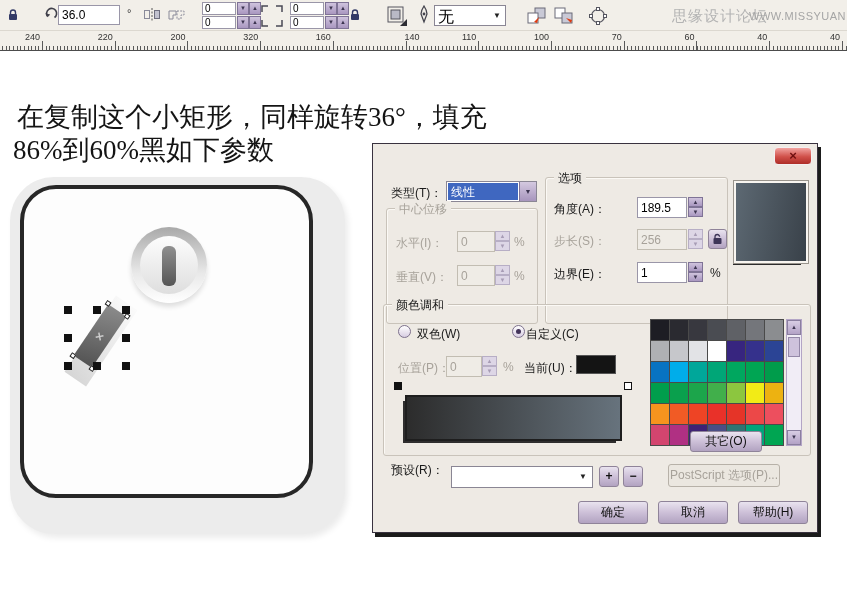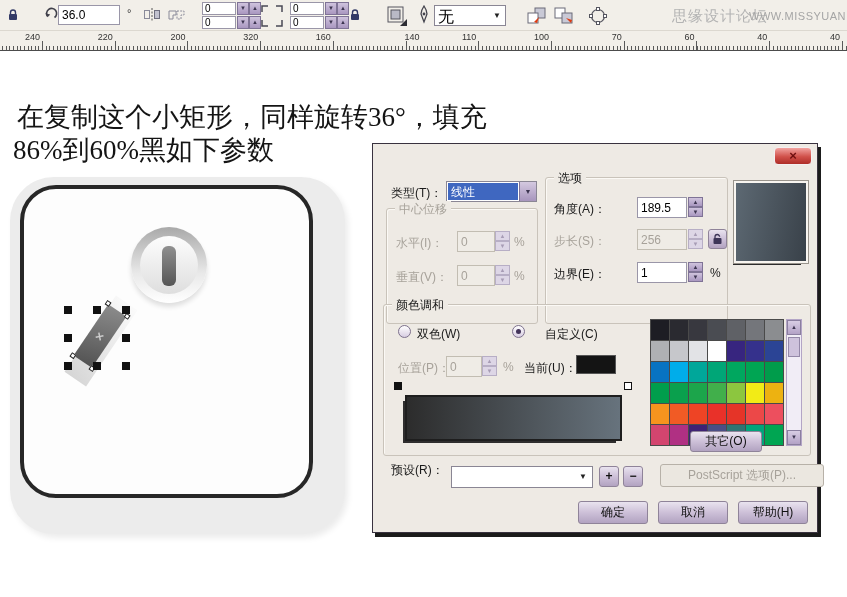--- a/index.html
+++ b/index.html
@@ -555,21 +555,21 @@
     <span class="dlab dis" style="left:127px;top:60px">%</span>
   </div>
 
   <div id="preview" style="left: 361px; top: 37px; width: 74px; height: 82px; background: linear-gradient(100deg, rgb(93, 105, 115), rgb(57, 65, 73));"></div>
 
   <div class="grp" style="left:10px;top:160px;width:428px;height:152px">
     <span class="legend">颜色调和</span>
     <span class="radio" style="left:14px;top:20px"></span>
     <span class="dlab" style="left:33px;top:21px">双色(W)</span>
     <span class="radio on" style="left:128px;top:20px"></span>
-    <span class="dlab" style="left:161px;top:21px">自定义(C)</span>
+    <span class="dlab" style="left:142px;top:21px">自定义(C)</span>
 
     <span class="dlab dis" style="left:14px;top:55px">位置(P)：</span>
     <input class="dfield dis" style="left: 62px; top: 51px; width: 36px;" value="0">
     <span class="spin v dlg off" style="left:98px;top:51px">
         <span class="sb off">▲</span>
         <span class="sb off">▼</span>
       </span>
     <span class="dlab dis" style="left:119px;top:55px">%</span>
     <span class="dlab" style="left:140px;top:55px">当前(U)：</span>
     <span id="cur-swatch" style="left: 192px; top: 50px; background: rgb(20, 20, 20);"></span>
@@ -630,18 +630,18 @@
     <span class="btn" style="left:306px;top:126px;width:72px;height:21px;line-height:19px">其它(O)</span>
   </div>
 
   <span class="dlab" style="left:18px;top:318px">预设(R)：</span>
   <span class="combo" style="left:78px;top:322px;width:142px;height:22px">
     <span class="cval"></span>
     <span class="plainarr" style="position:static;line-height:20px;padding-right:5px">▼</span>
   </span>
   <span class="btn" style="left:226px;top:322px;width:20px;height:21px;line-height:19px;font-weight:bold">+</span>
   <span class="btn" style="left:250px;top:322px;width:20px;height:21px;line-height:19px;font-weight:bold">−</span>
-  <span class="btn flat-dis" style="left:287px;top:320px;width:164px;height:23px;line-height:21px">PostScript 选项(P)...</span>
+  <span class="btn flat-dis" style="left:295px;top:320px;width:112px;height:23px;line-height:21px">PostScript 选项(P)...</span>
 
   <span class="btn" style="left:205px;top:357px;width:70px;height:23px;line-height:21px">确定</span>
   <span class="btn" style="left:285px;top:357px;width:70px;height:23px;line-height:21px">取消</span>
   <span class="btn" style="left:365px;top:357px;width:70px;height:23px;line-height:21px">帮助(H)</span>
 </div>
 
 </body></html>

